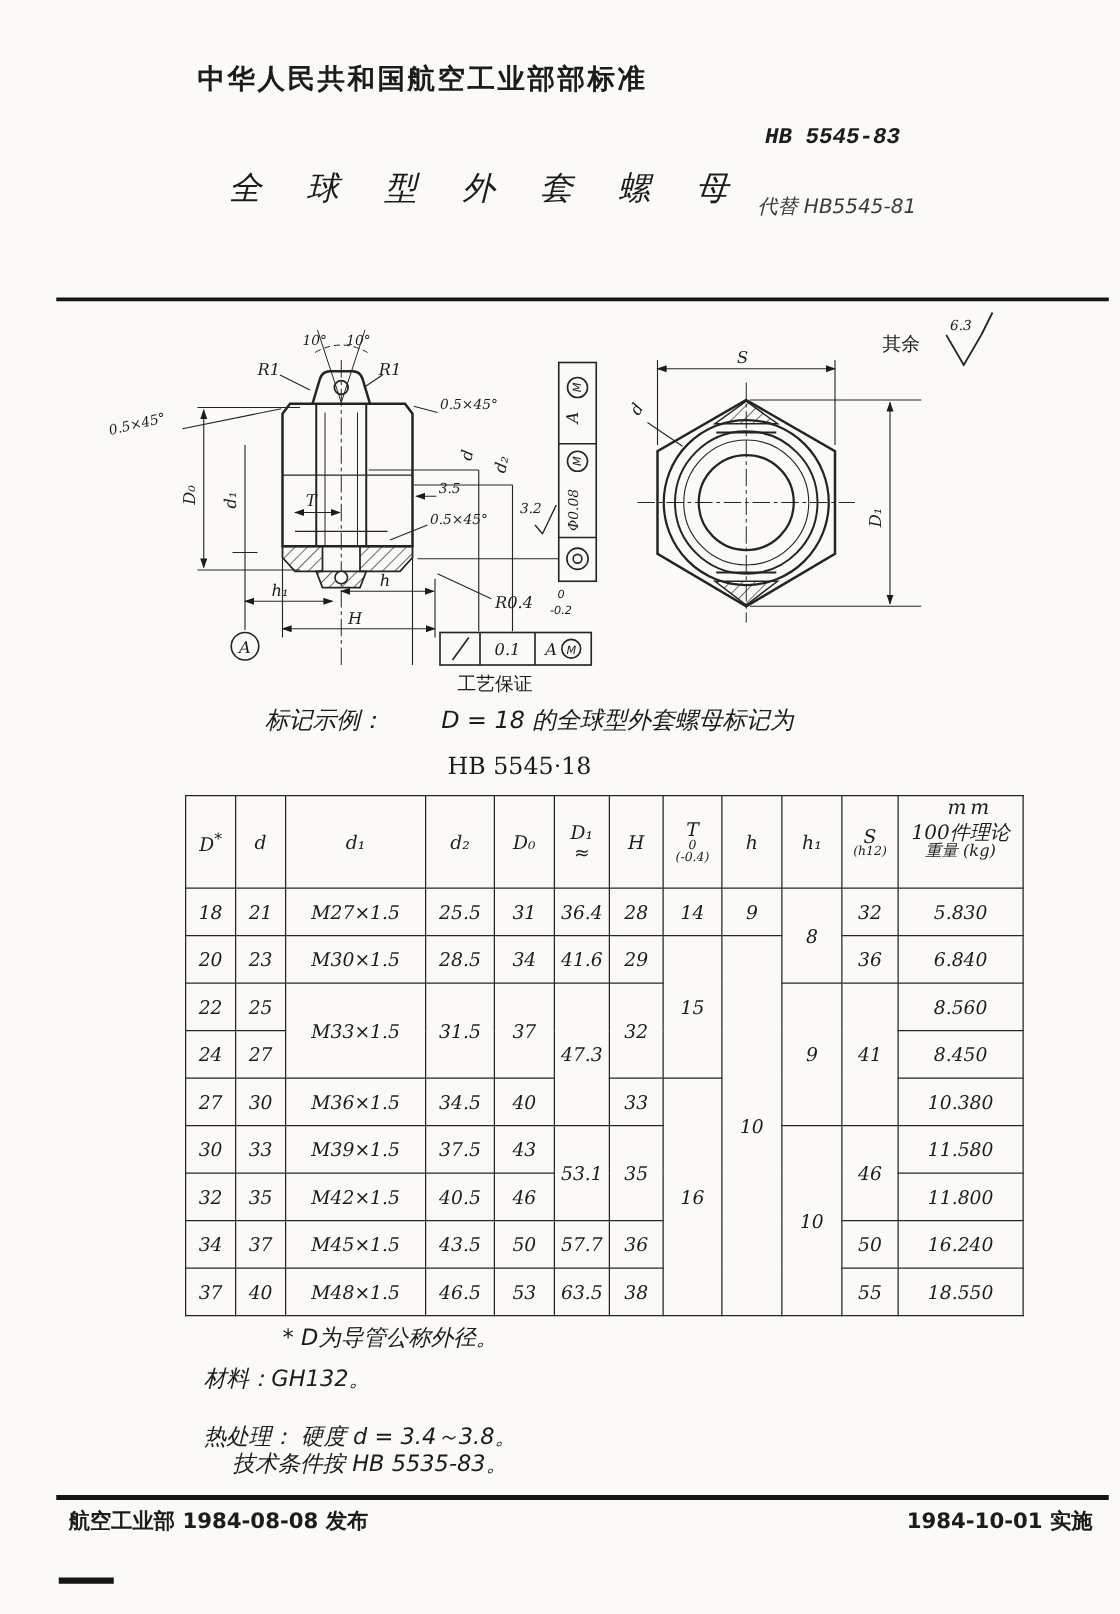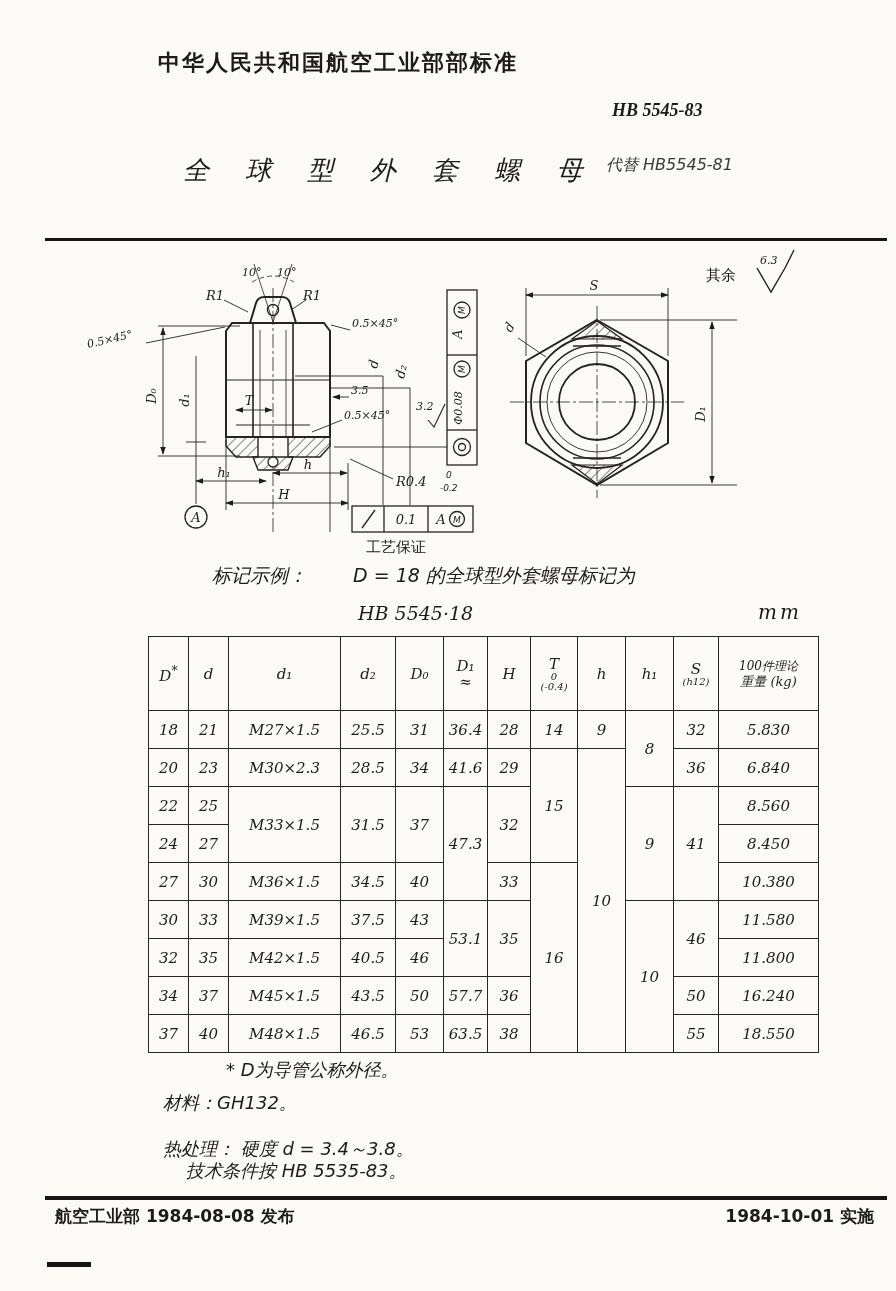--- a/index.html
+++ b/index.html
@@ -4,31 +4,31 @@
 <style>
   html,body{margin:0;padding:0;}
   body{
     width:896px;height:1291px;position:relative;
     background:#fbfaf6;color:#1c1c1c;
     font-family:"DejaVu Sans",sans-serif;
     overflow:hidden;
   }
   .abs{position:absolute;}
   .hdr-org{left:158px;top:48px;font-size:22px;font-weight:bold;letter-spacing:2px;}
-  .hdr-no{left:612px;top:100px;font-size:18px;font-style:italic;font-family:Liberation Serif, serif;font-weight:bold;}
-  .hdr-title{left:183px;top:133px;font-size:26px;letter-spacing:14px;font-style:italic;margin-top:20px;}
+  .hdr-no{left:612px;top:100px;font-size:18px;font-style:italic;font-family:Liberation Mono, monospace;font-weight:bold;}
+  .hdr-title{left:183px;top:133px;font-size:26px;letter-spacing:14px;font-style:italic;}
   .hdr-supersedes{left:606px;top:155px;font-size:16px;font-style:italic;color:#3a3a3a;}
   .rule{background:#161616;}
   .rule-top{left:45px;top:238px;width:842px;height:3px;}
   .rule-footer{left:45px;top:1196px;width:842px;height:4px;}
   .corner-mark{left:47px;top:1262px;width:44px;height:5px;}
   .marking-line{left:212px;top:563px;font-size:19px;font-style:italic;white-space:nowrap;}
   .marking-line .gap{display:inline-block;width:46px;}
-  .marking-desig{left:358px;top:602px;font-size:19px;font-style:italic;font-family:"DejaVu Serif",serif;}
-  .unit-mm{left:758px;top:600px;font-size:20px;font-style:italic;font-family:"DejaVu Serif",serif;letter-spacing:3px;}
+  .marking-desig{left:358px;top:602px;font-size:19px;font-family:"DejaVu Serif",serif;}
+  .unit-mm{left:758px;top:636px;font-size:16px;font-style:italic;font-family:"DejaVu Serif",serif;letter-spacing:3px;}
   .tbl{left:148px;top:636px;border-collapse:collapse;table-layout:fixed;}
   .tbl th,.tbl td{border:1.7px solid #262626;text-align:center;vertical-align:middle;padding:0;overflow:hidden;}
   .tbl thead tr{height:74px;}
   .tbl tbody tr{height:38px;}
   .tbl th{font-size:15px;font-weight:normal;font-style:italic;font-family:"DejaVu Serif",serif;}
   .tbl td{font-size:15px;font-style:italic;font-family:"DejaVu Serif",serif;}
   .th-small{font-size:10px;display:block;line-height:10px;}
   .th-line{display:block;line-height:16px;}
   .note{font-size:18px;font-style:italic;white-space:nowrap;}
   .note-0{left:226px;top:1058px;text-align:center;}
@@ -254,21 +254,21 @@
           <span class="th-small">0</span>
           <span class="th-small">(-0.4)</span>
         </th>
       <th>h</th>
       <th>h₁</th>
       <th>
           <span class="th-line">S</span>
           <span class="th-small">(h12)</span>
         </th>
       <th>
-          <span class="th-line" style="font-size:12px">100件理论</span>
+          <span class="th-line" style="font-size:16px">100件理论</span>
           <span class="th-line" style="font-size:13px">重量 (kg)</span>
         </th>
     </tr>
   </thead>
   <tbody>
     <tr>
       <td>18</td>
       <td>21</td>
       <td>M27×1.5</td>
       <td>25.5</td>
@@ -277,21 +277,21 @@
       <td>28</td>
       <td>14</td>
       <td>9</td>
       <td rowspan="2">8</td>
       <td>32</td>
       <td>5.830</td>
     </tr>
     <tr>
       <td>20</td>
       <td>23</td>
-      <td>M30×2.3</td>
+      <td>M30×1.5</td>
       <td>28.5</td>
       <td>34</td>
       <td>41.6</td>
       <td>29</td>
       <td rowspan="3">15</td>
       <td rowspan="8">10</td>
       <td>36</td>
       <td>6.840</td>
     </tr>
     <tr>

